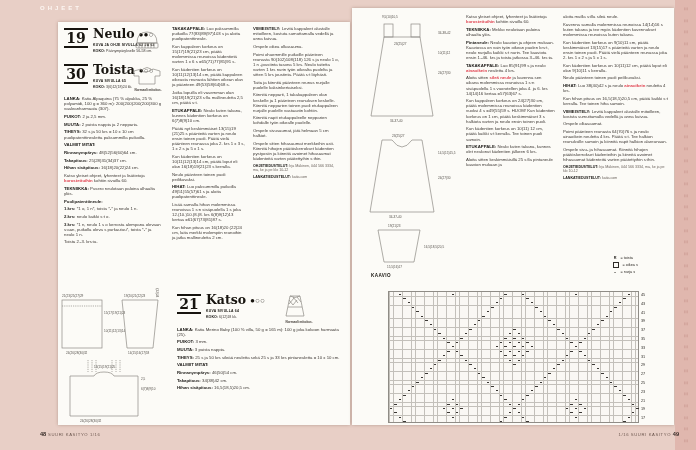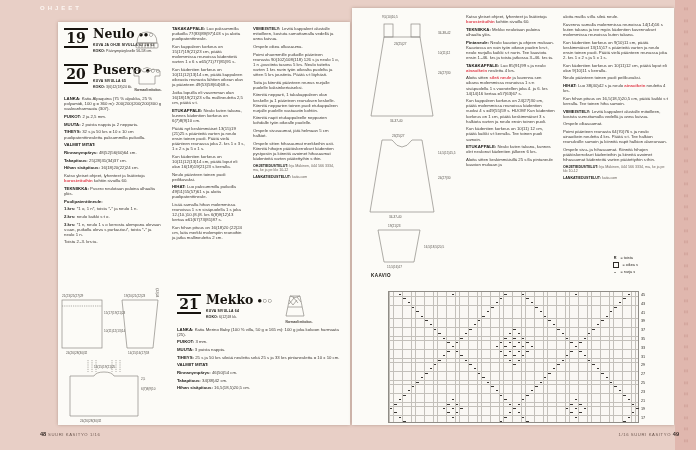--- a/index.html
+++ b/index.html
@@ -72,23 +72,23 @@
       <div class="pat-icon" style="right:0;width:30px;">
         <svg width="28" height="24" viewBox="0 0 28 24">
           <path class="ln" d="M4 15 Q4 4 14 4 Q24 4 24 15 Z"></path>
           <rect class="ln" x="3" y="15" width="22" height="5" rx="1"></rect>
           <path class="ln" d="M6 15 v5 M9 15 v5 M12 15 v5 M15 15 v5 M18 15 v5 M21 15 v5"></path>
         </svg>
       </div>
     </div>
 
     <div class="pat-head" style="margin-top:9px;">
-      <div class="badge">20</div>
+      <div class="badge">30</div>
       <div>
-        <div class="pat-title"><span>Pusero</span> <span class="dots">●○○</span></div>
+        <div class="pat-title"><span>Toista</span> <span class="dots">●○○</span></div>
         <div class="kuva">KUVA SIVULLA 65</div>
         <div class="koko"><span class="lbl">KOKO:</span> <span>3(6)12(18)24 kk.</span></div>
       </div>
       <div class="pat-icon" style="right:-2px;width:34px;">
         <svg width="32" height="24" viewBox="0 0 32 24">
           <path class="ln" d="M10 5 L3 7 L3 12 L8 12 L8 20 L24 20 L24 12 L29 12 L29 7 L22 5 Q19 8 13 8 Q11 8 10 5 Z"></path>
           <path class="ln" d="M12 5 Q16 2 20 5"></path>
         </svg>
         <div class="fit-note">Normaali mitoitus.</div>
       </div>
@@ -161,21 +161,21 @@
       <text x="85" y="92">2,5</text>
       <text x="85" y="102">6(7)8(9)10</text>
       <text x="24" y="134">24(26)28(30)32</text>
     </svg>
   </div>
 
   <div class="col" style="left:177px;top:294px;width:168px;">
     <div class="pat-head">
       <div class="badge">21</div>
       <div>
-        <div class="pat-title"><span>Mekko</span> <span class="dots">●○○</span></div>
+        <div class="pat-title"><span>Katso</span> <span class="dots">●○○</span></div>
         <div class="kuva">KUVA SIVULLA 64</div>
         <div class="koko"><span class="lbl">KOKO:</span> <span>6(12)18 kk.</span></div>
       </div>
       <div class="pat-icon" style="left:105px;width:34px;">
         <svg width="26" height="26" viewBox="0 0 26 26">
           <path class="ln" d="M8 2 L18 2 L22 22 L4 22 Z"></path>
           <path class="ln" d="M8 2 Q13 5 18 2"></path>
           <path class="ln" d="M7 6 l4 5 M11 3 l5 6 M15 3 l4 5 M11 11 l4 -5 M7 10 l5 -6 M6 13 h14"></path>
         </svg>
         <div class="fit-note">Normaali mitoitus.</div>

